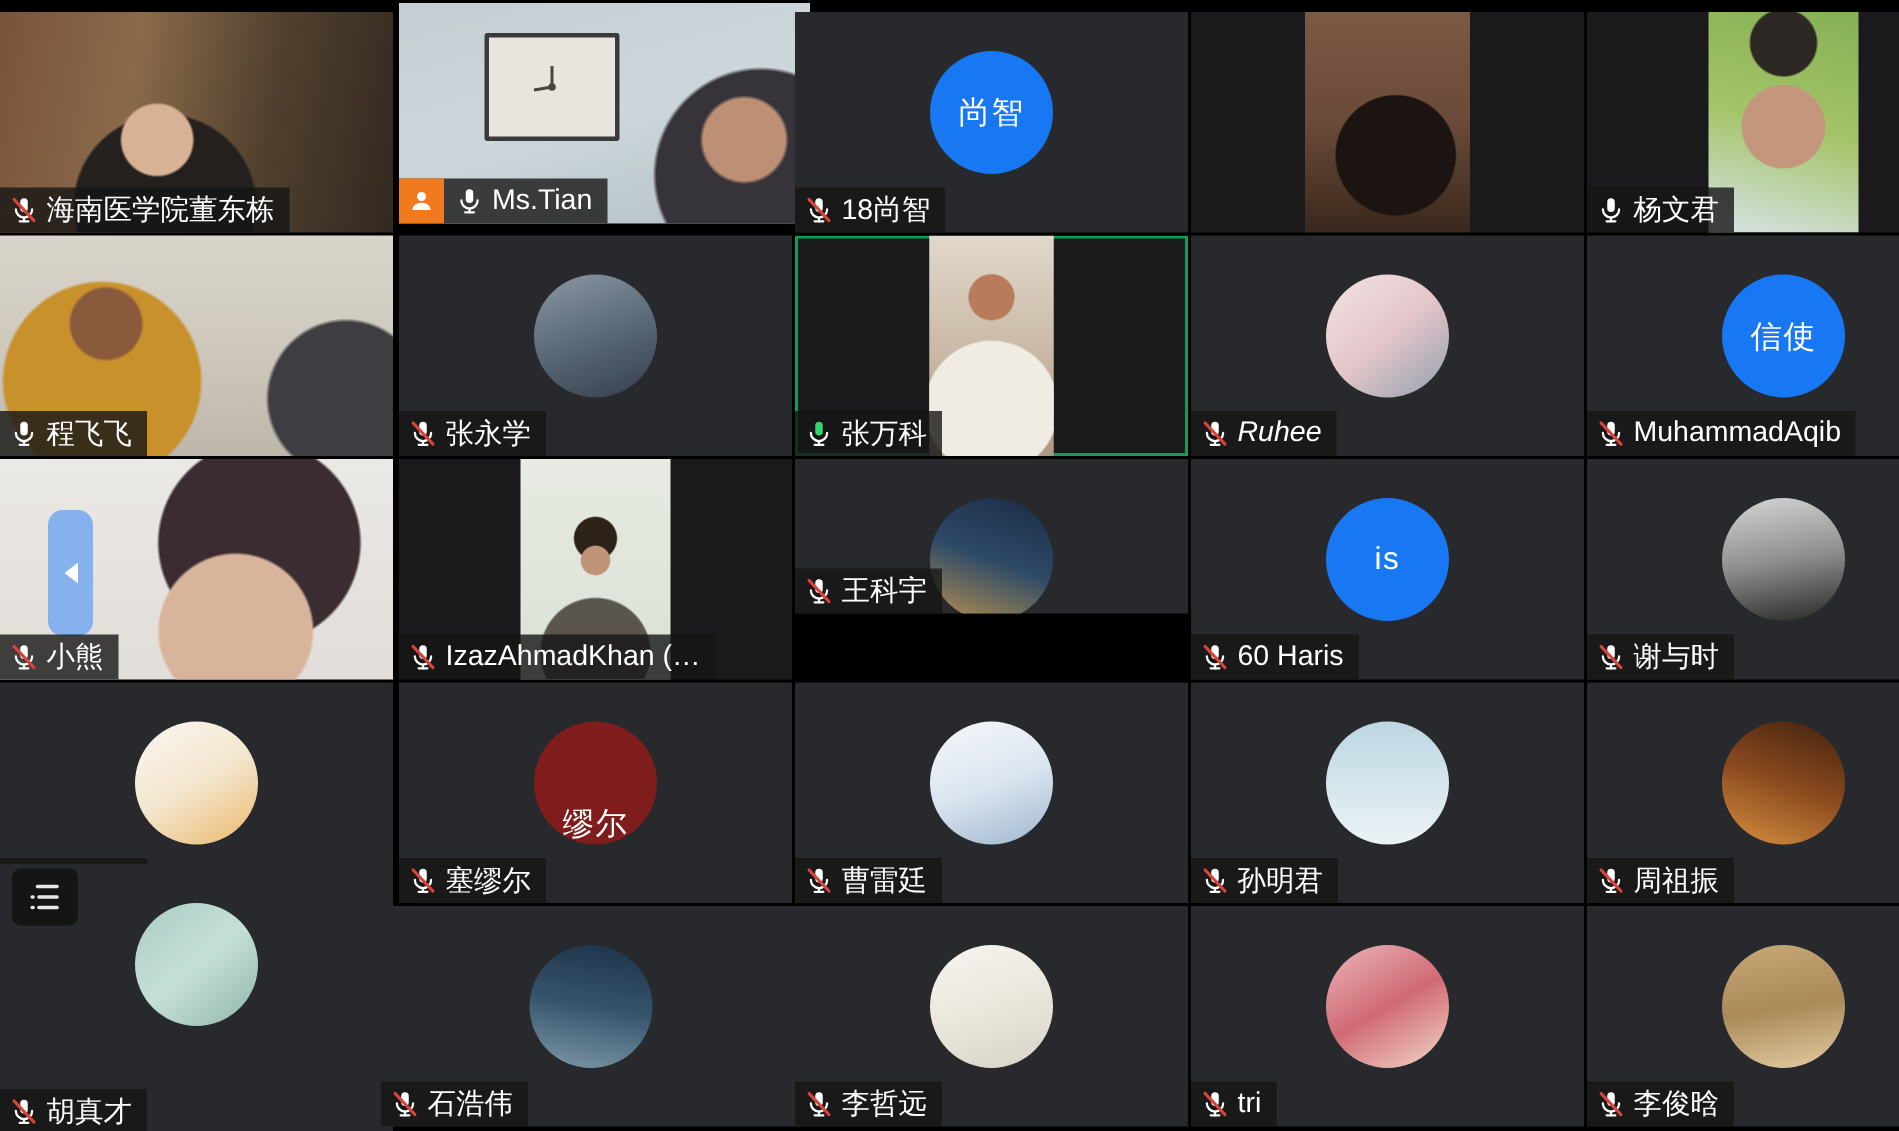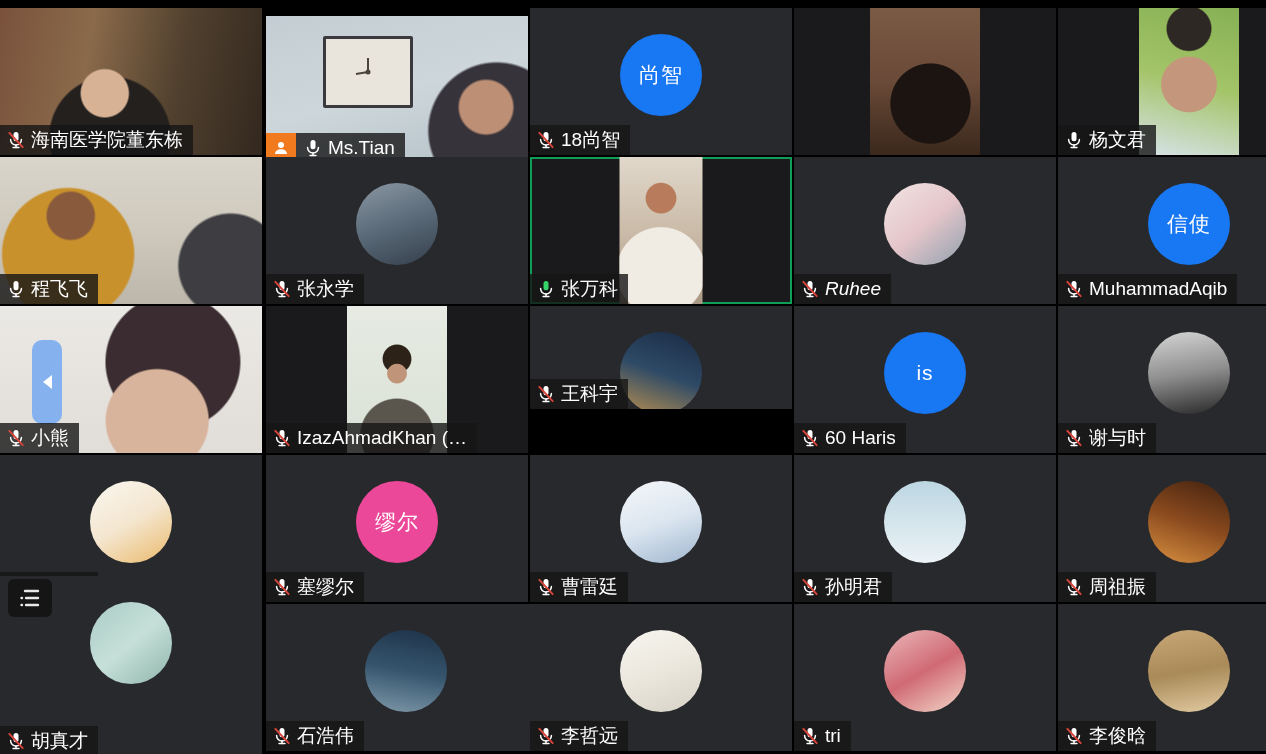--- a/index.html
+++ b/index.html
@@ -43,21 +43,21 @@
         <svg class="mic" width="20" height="20" viewBox="0 0 24 24">
     <rect x="9" y="2.5" width="6" height="11" rx="3" fill="#ffffff"></rect>
     <path d="M5.5 11.5a6.5 6.5 0 0 0 13 0" fill="none" stroke="#fff" stroke-width="1.8" stroke-linecap="round"></path>
     <line x1="12" y1="18" x2="12" y2="21" stroke="#fff" stroke-width="1.8" stroke-linecap="round"></line>
     <line x1="8.5" y1="21" x2="15.5" y2="21" stroke="#fff" stroke-width="1.8" stroke-linecap="round"></line>
           <line x1="4" y1="3.5" x2="20" y2="20.5" stroke="#d9443a" stroke-width="2.4" stroke-linecap="round"></line>
         </svg>
         <span>海南医学院董东栋</span>
       </div>
     </div>
-    <div class="tile" style="left: 266px; top: 16px; width: 262px; height: 147px; background: radial-gradient(circle at 84% 62%, rgb(189, 143, 116) 0px, rgb(189, 143, 116) 11%, rgba(0, 0, 0, 0) 12%), radial-gradient(circle at 88% 78%, rgb(55, 51, 58) 0px, rgb(55, 51, 58) 26%, rgba(0, 0, 0, 0) 27%), linear-gradient(165deg, rgb(195, 205, 211), rgb(205, 215, 219), rgb(180, 192, 200));">
+    <div class="tile" style="left: 266px; top: 2px; width: 262px; height: 147px; background: radial-gradient(circle at 84% 62%, rgb(189, 143, 116) 0px, rgb(189, 143, 116) 11%, rgba(0, 0, 0, 0) 12%), radial-gradient(circle at 88% 78%, rgb(55, 51, 58) 0px, rgb(55, 51, 58) 26%, rgba(0, 0, 0, 0) 27%), linear-gradient(165deg, rgb(195, 205, 211), rgb(205, 215, 219), rgb(180, 192, 200)); padding-left: 12px;">
       <div class="clock">
     <svg width="56" height="56" viewBox="0 0 56 56">
       <line x1="28" y1="28" x2="28" y2="14" stroke="#4a443c" stroke-width="2"></line>
       <line x1="28" y1="28" x2="16" y2="30" stroke="#4a443c" stroke-width="2"></line>
       <circle cx="28" cy="28" r="2.5" fill="#4a443c"></circle>
         </svg>
       </div>
       <div class="label has-badge">
         <span class="badge" style="background: rgb(240, 122, 29);">
           <svg width="18" height="18" viewBox="0 0 24 24" fill="#fff">
@@ -243,21 +243,21 @@
         <svg class="mic" width="20" height="20" viewBox="0 0 24 24">
     <rect x="9" y="2.5" width="6" height="11" rx="3" fill="#ffffff"></rect>
     <path d="M5.5 11.5a6.5 6.5 0 0 0 13 0" fill="none" stroke="#fff" stroke-width="1.8" stroke-linecap="round"></path>
     <line x1="12" y1="18" x2="12" y2="21" stroke="#fff" stroke-width="1.8" stroke-linecap="round"></line>
     <line x1="8.5" y1="21" x2="15.5" y2="21" stroke="#fff" stroke-width="1.8" stroke-linecap="round"></line>
         </svg>
         <span>刘思佳</span>
       </div>
     </div>
     <div class="tile" style="left: 266px; top: 455px; width: 262px; height: 147px;">
-      <div class="circle initials" style="background: #ec4899;">
+      <div class="circle initials" style="background: #7f1d1d; align-items: flex-end;">
         <span>缪尔</span>
       </div>
       <div class="label">
         <svg class="mic" width="20" height="20" viewBox="0 0 24 24">
     <rect x="9" y="2.5" width="6" height="11" rx="3" fill="#ffffff"></rect>
     <path d="M5.5 11.5a6.5 6.5 0 0 0 13 0" fill="none" stroke="#fff" stroke-width="1.8" stroke-linecap="round"></path>
     <line x1="12" y1="18" x2="12" y2="21" stroke="#fff" stroke-width="1.8" stroke-linecap="round"></line>
     <line x1="8.5" y1="21" x2="15.5" y2="21" stroke="#fff" stroke-width="1.8" stroke-linecap="round"></line>
           <line x1="4" y1="3.5" x2="20" y2="20.5" stroke="#d9443a" stroke-width="2.4" stroke-linecap="round"></line>
         </svg>
@@ -318,21 +318,21 @@
         <svg class="mic" width="20" height="20" viewBox="0 0 24 24">
     <rect x="9" y="2.5" width="6" height="11" rx="3" fill="#ffffff"></rect>
     <path d="M5.5 11.5a6.5 6.5 0 0 0 13 0" fill="none" stroke="#fff" stroke-width="1.8" stroke-linecap="round"></path>
     <line x1="12" y1="18" x2="12" y2="21" stroke="#fff" stroke-width="1.8" stroke-linecap="round"></line>
     <line x1="8.5" y1="21" x2="15.5" y2="21" stroke="#fff" stroke-width="1.8" stroke-linecap="round"></line>
           <line x1="4" y1="3.5" x2="20" y2="20.5" stroke="#d9443a" stroke-width="2.4" stroke-linecap="round"></line>
         </svg>
         <span>胡真才</span>
       </div>
     </div>
-    <div class="tile" style="left: 266px; top: 604px; width: 280px; height: 147px;">
+    <div class="tile" style="left: 254px; top: 604px; width: 280px; height: 147px;">
       <div class="circle" style="background: linear-gradient(190deg, rgb(29, 49, 72), rgb(53, 85, 109), rgb(127, 152, 169));"></div>
       <div class="label">
         <svg class="mic" width="20" height="20" viewBox="0 0 24 24">
     <rect x="9" y="2.5" width="6" height="11" rx="3" fill="#ffffff"></rect>
     <path d="M5.5 11.5a6.5 6.5 0 0 0 13 0" fill="none" stroke="#fff" stroke-width="1.8" stroke-linecap="round"></path>
     <line x1="12" y1="18" x2="12" y2="21" stroke="#fff" stroke-width="1.8" stroke-linecap="round"></line>
     <line x1="8.5" y1="21" x2="15.5" y2="21" stroke="#fff" stroke-width="1.8" stroke-linecap="round"></line>
           <line x1="4" y1="3.5" x2="20" y2="20.5" stroke="#d9443a" stroke-width="2.4" stroke-linecap="round"></line>
         </svg>
         <span>石浩伟</span>

